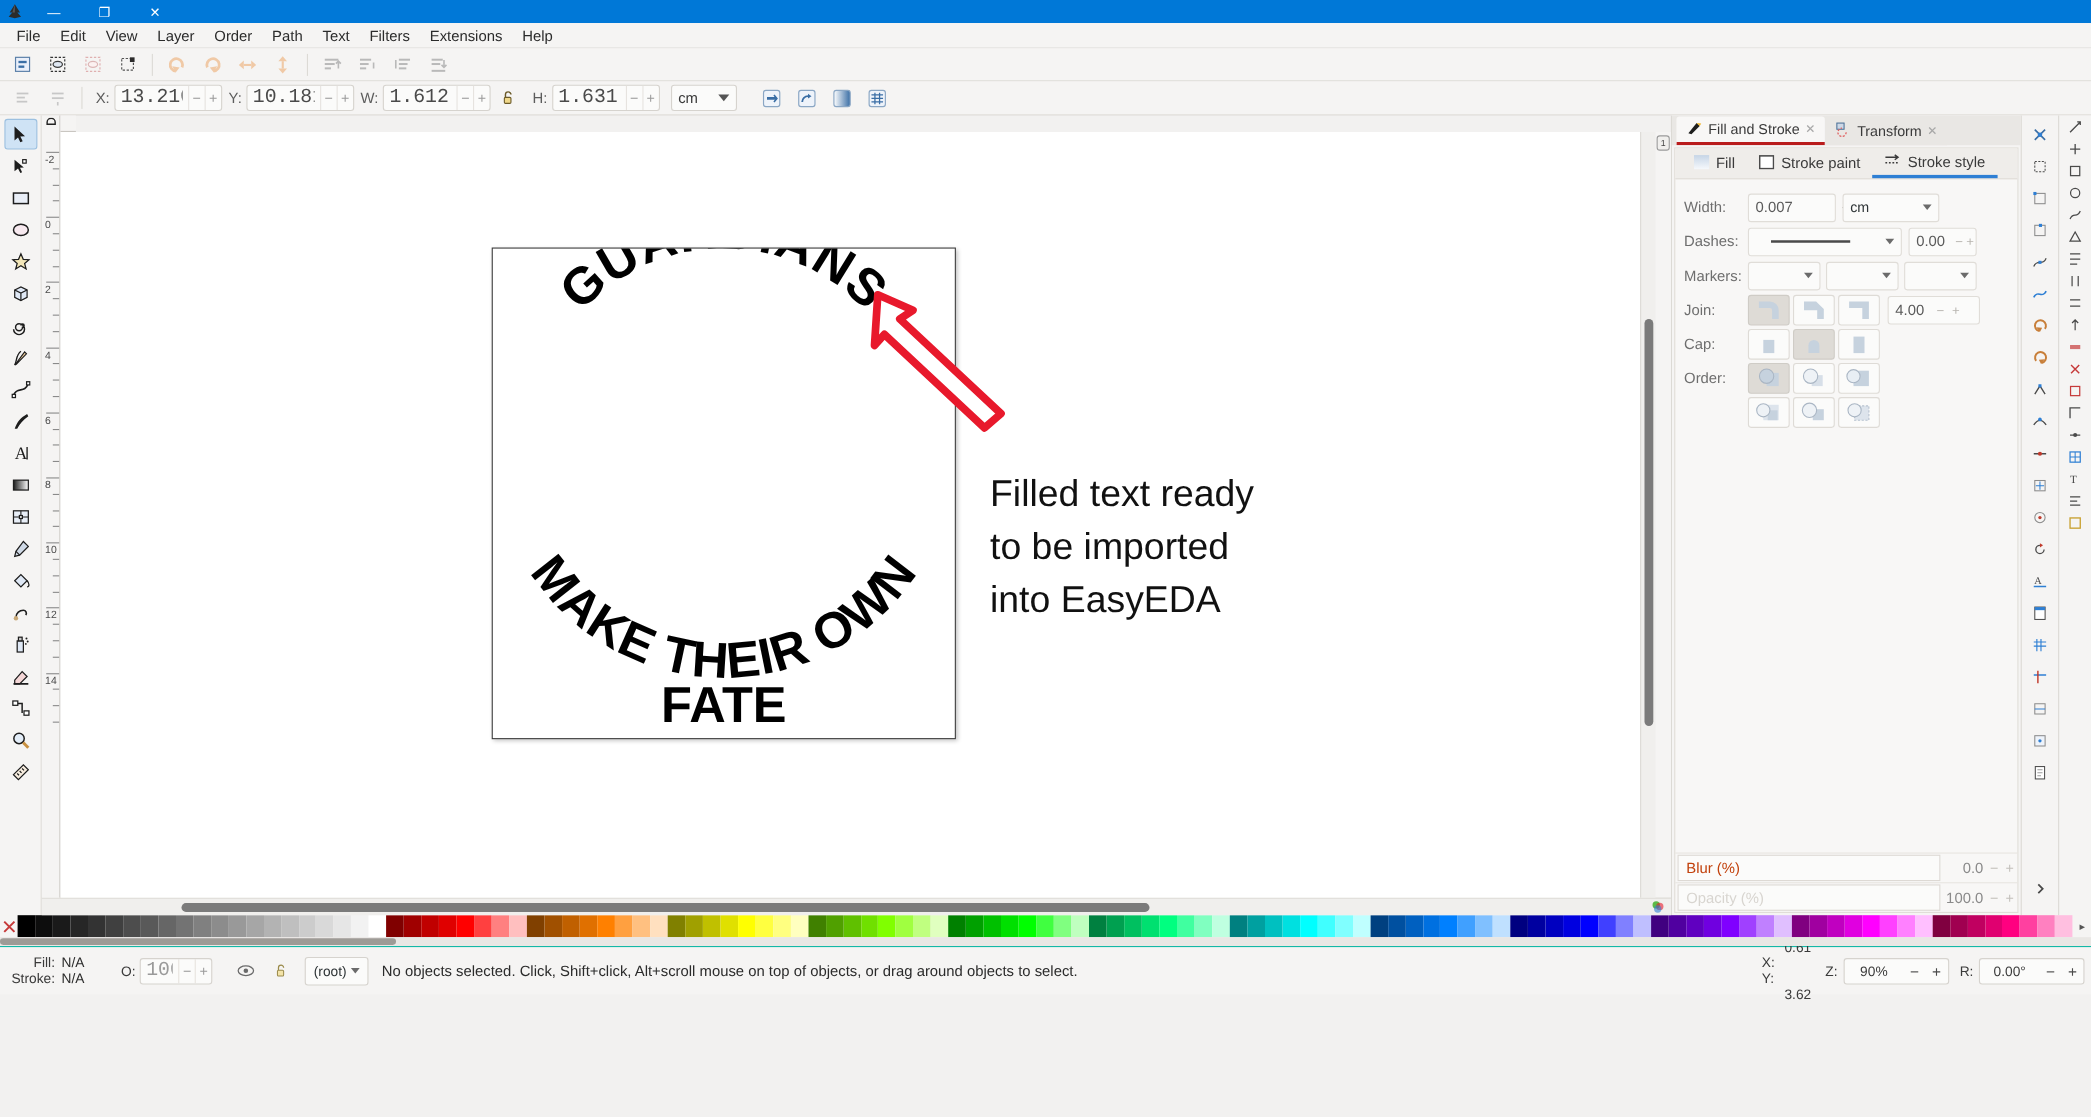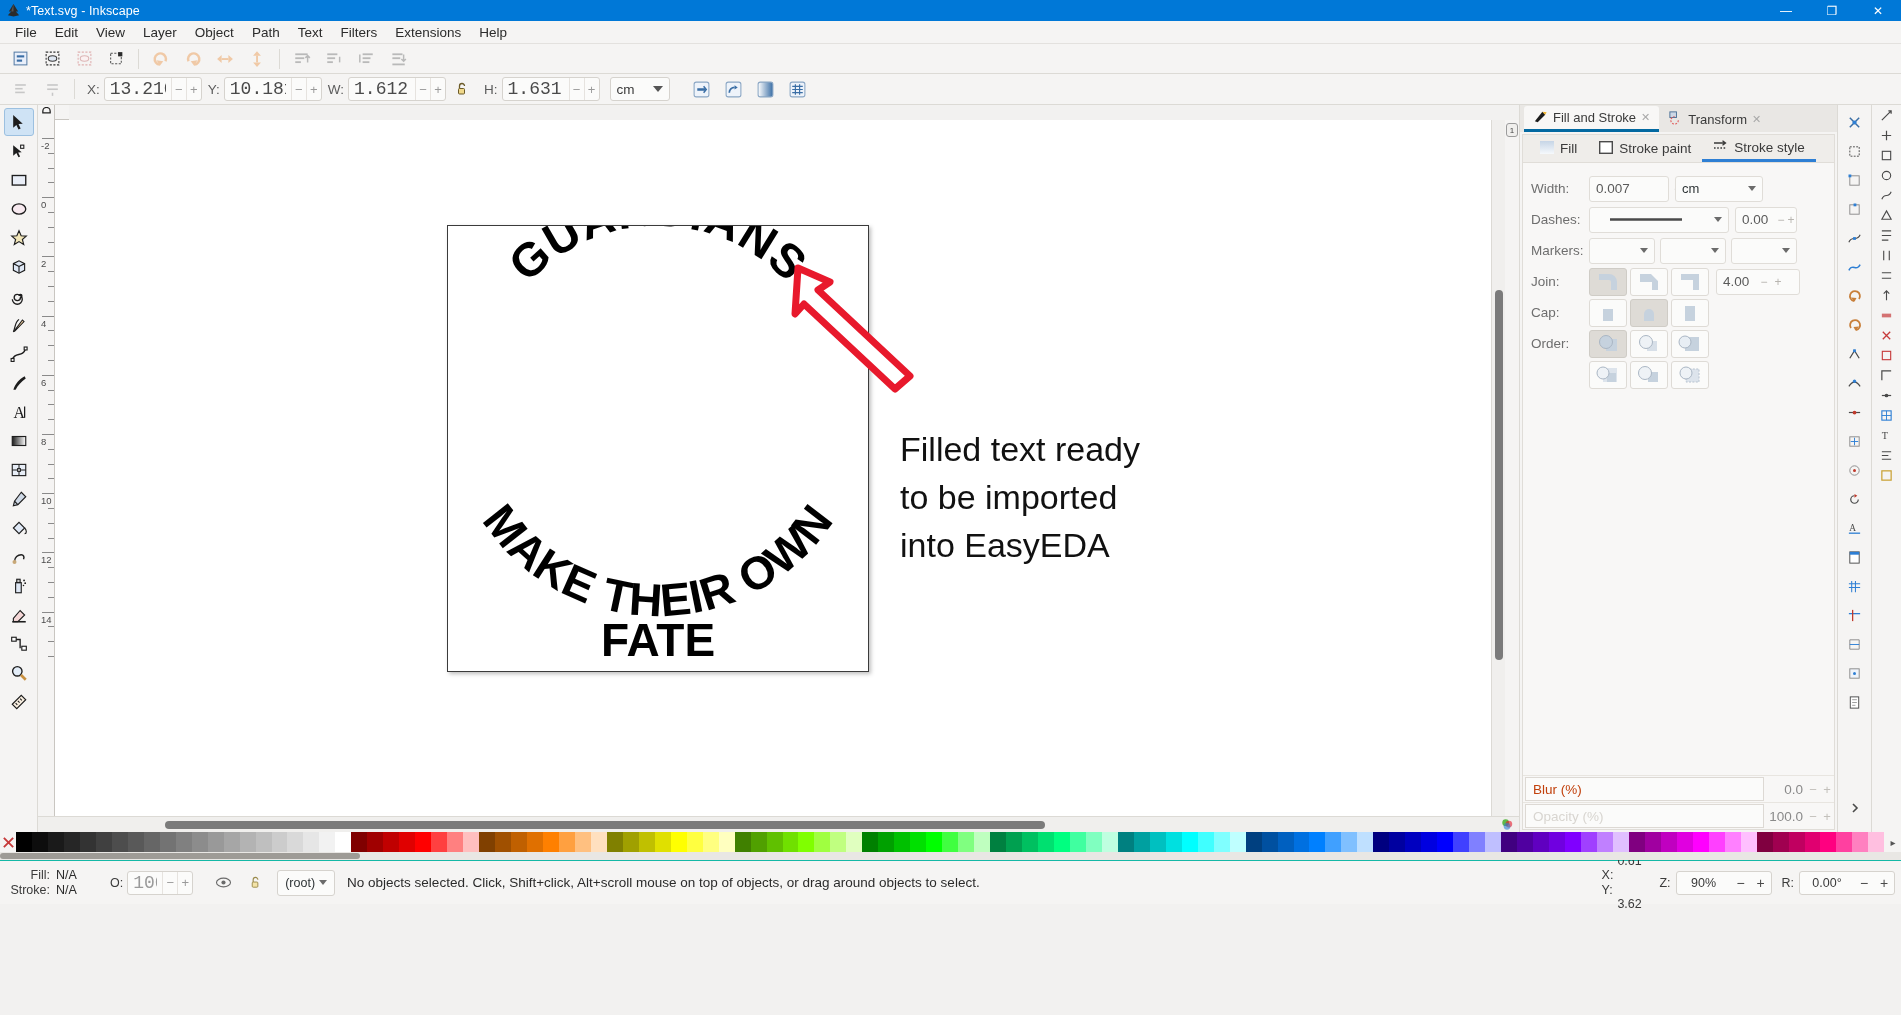--- a/index.html
+++ b/index.html
@@ -105,21 +105,21 @@
   
   #dock{
     width:318px; background:#f5f4f3; border-left:1px solid #dcdad5;
     display:flex; flex-direction:column;
   }
   #dock .dock-tabs{ display:flex; height:27px; background:#e9e7e4; align-items:flex-end; padding-left:4px;}
   #dock .dock-tab{
     display:flex;align-items:center;gap:5px; height:26px; padding:0 9px;
     font-size:13px; color:#3a3a3a; background:#e9e7e4; border-radius:3px 3px 0 0;
   }
-  #dock .dock-tab.active{ background:#f8f7f6; border-bottom:3px solid #0369a1; }
+  #dock .dock-tab.active{ background:#f8f7f6; border-bottom:3px solid #b91c1c; }
   #dock .dock-tab .x{ color:#a8a8a8; font-size:11px; }
   #dock .panelbody{ flex:1; background:#f8f7f6; border:1px solid #e0ddd8; margin:2px; display:flex; flex-direction:column; }
   .subtabs{ display:flex; height:28px; background:#efedea; border-bottom:1px solid #e0ddd8; align-items:center; padding-left:6px; }
   .subtab{ display:flex; align-items:center; gap:6px; height:27px; padding:0 11px; font-size:13.5px; color:#3a3a3a;}
   .subtab.active{ border-bottom:3px solid #2e7fd4; }
   .rows{ padding:10px 8px 4px 8px; }
   .row{ display:flex; align-items:center; height:31px; }
   .rlbl{ width:58px; color:#6e6e6e; font-size:13.5px; }
   .ibtn{
     width:38px;height:28px;border:1px solid #dedbd6;border-radius:3px;background:#fbfbfa;
@@ -180,34 +180,33 @@
 </head>
 <body>
 
 <div id="titlebar">
   <div class="logo">
     <svg width="15" height="15" viewBox="0 0 16 16">
       <path d="M8 1 L3 9 L5.5 9 L2 13 L8 14.5 L14 13 L10.5 9 L13 9 Z" fill="#2b2b2b"></path>
       <path d="M8 1 L5.6 9 L8 9 Z" fill="#555"></path>
     </svg>
   </div>
-  <div class="title">*Text.svg - Inkscape</div>
   <div class="winbtns">
     <div class="wb">—</div>
     <div class="wb">❐</div>
     <div class="wb close">✕</div>
   </div>
 </div>
 
 <div id="menubar">
   <div class="mi">File</div>
   <div class="mi">Edit</div>
   <div class="mi">View</div>
   <div class="mi">Layer</div>
-  <div class="mi">Object</div>
+  <div class="mi">Order</div>
   <div class="mi">Path</div>
   <div class="mi">Text</div>
   <div class="mi">Filters</div>
   <div class="mi">Extensions</div>
   <div class="mi">Help</div>
 </div>
 
 <div id="cmdbar">
   <div class="tb-btn">
     <svg width="17" height="17" viewBox="0 0 16 16">
@@ -1214,21 +1213,21 @@
     <span class="caretsm"></span>
   </div>
 
   <div id="statusmsg">No objects selected. Click, Shift+click, Alt+scroll mouse on top of objects, or drag around objects to select.</div>
 
   <div class="coordbox" style="margin-right:8px;">
     <div class="coordcol">
       <span>X:</span>
       <span>Y:</span>
     </div>
-    <div class="coordcol" style="text-align:left;min-width:34px;gap:28px;">
+    <div class="coordcol" style="text-align:center;min-width:34px;gap:28px;">
       <span>0.61</span>
       <span>3.62</span>
     </div>
   </div>
 
   <span style="color:#3a3a3a;margin-right:5px;">Z:</span>
   <div class="zoombox">
     <span class="zv">90%</span>
     <span class="zb">−</span>
     <span class="zb">+</span>

